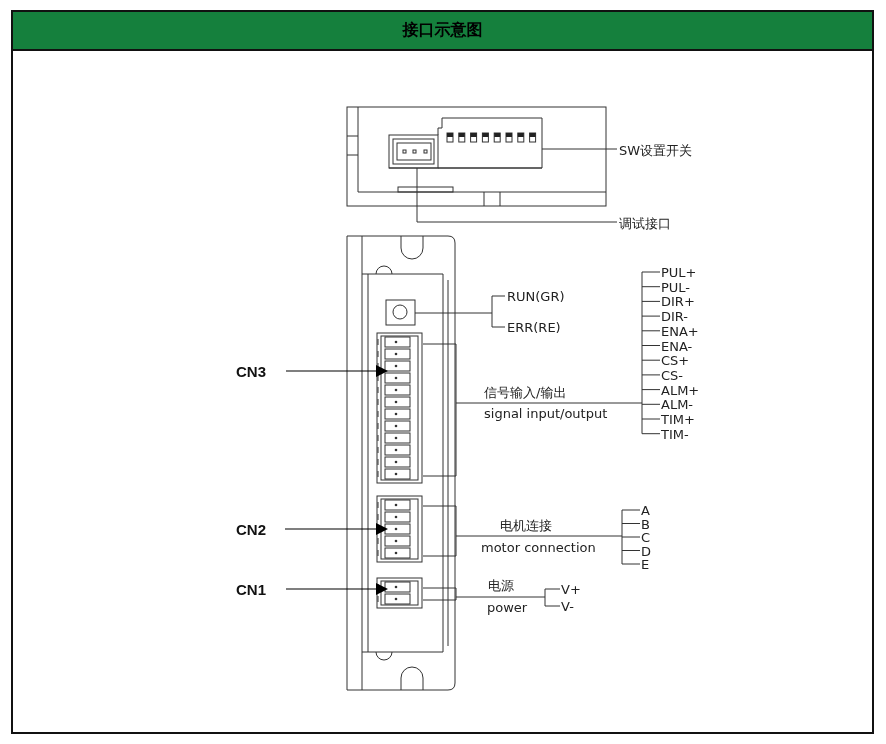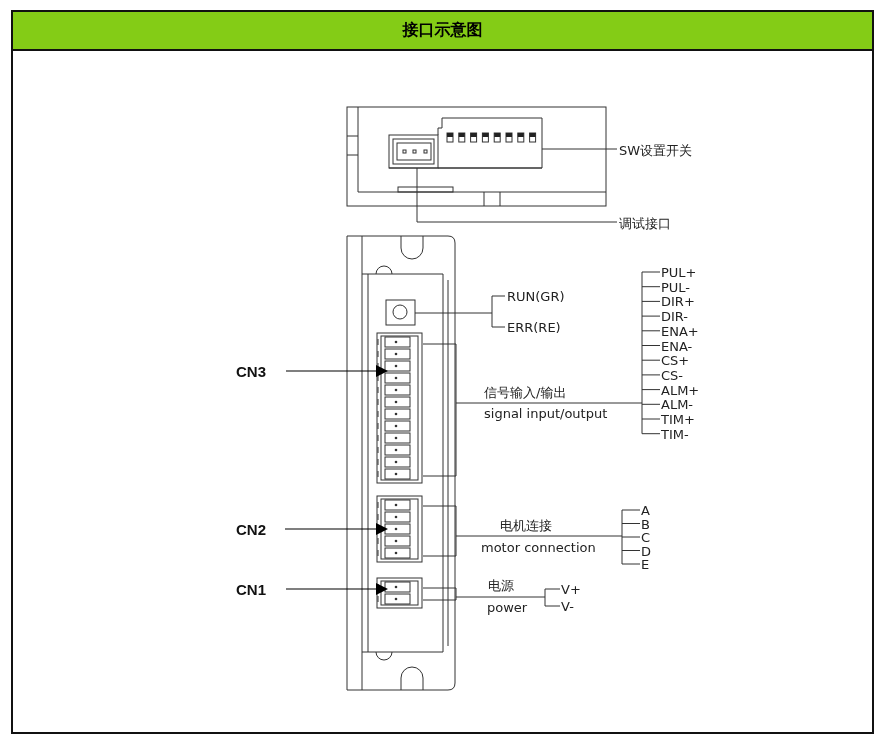--- a/index.html
+++ b/index.html
@@ -1,18 +1,18 @@
 <!DOCTYPE html>
 <html><head>
 <meta charset="utf-8">
 <style>
   html,body{margin:0;padding:0;background:#fff;}
   body{width:886px;height:744px;position:relative;overflow:hidden;font-family:"DejaVu Sans",sans-serif;}
   .frame{position:absolute;left:11px;top:10px;width:863px;height:724px;border:2px solid #111;box-sizing:border-box;}
-  .header{position:absolute;left:0;top:0;width:100%;height:39px;background:#84cc16;border-bottom:2px solid #111;box-sizing:border-box;
+  .header{position:absolute;left:0;top:0;width:100%;height:39px;background:#15803d;border-bottom:2px solid #111;box-sizing:border-box;
     display:flex;align-items:center;justify-content:center;font-weight:bold;font-size:16px;color:#000;}
   svg{position:absolute;left:0;top:0;}
   .lbl{font-family:"DejaVu Sans",sans-serif;font-size:13px;fill:#222;}
   .cn{font-family:"Liberation Sans",sans-serif;font-weight:bold;font-size:15px;fill:#111;}
 </style>
 </head>
 <body>
 
 <div class="frame">
   <div class="header">接口示意图</div>

